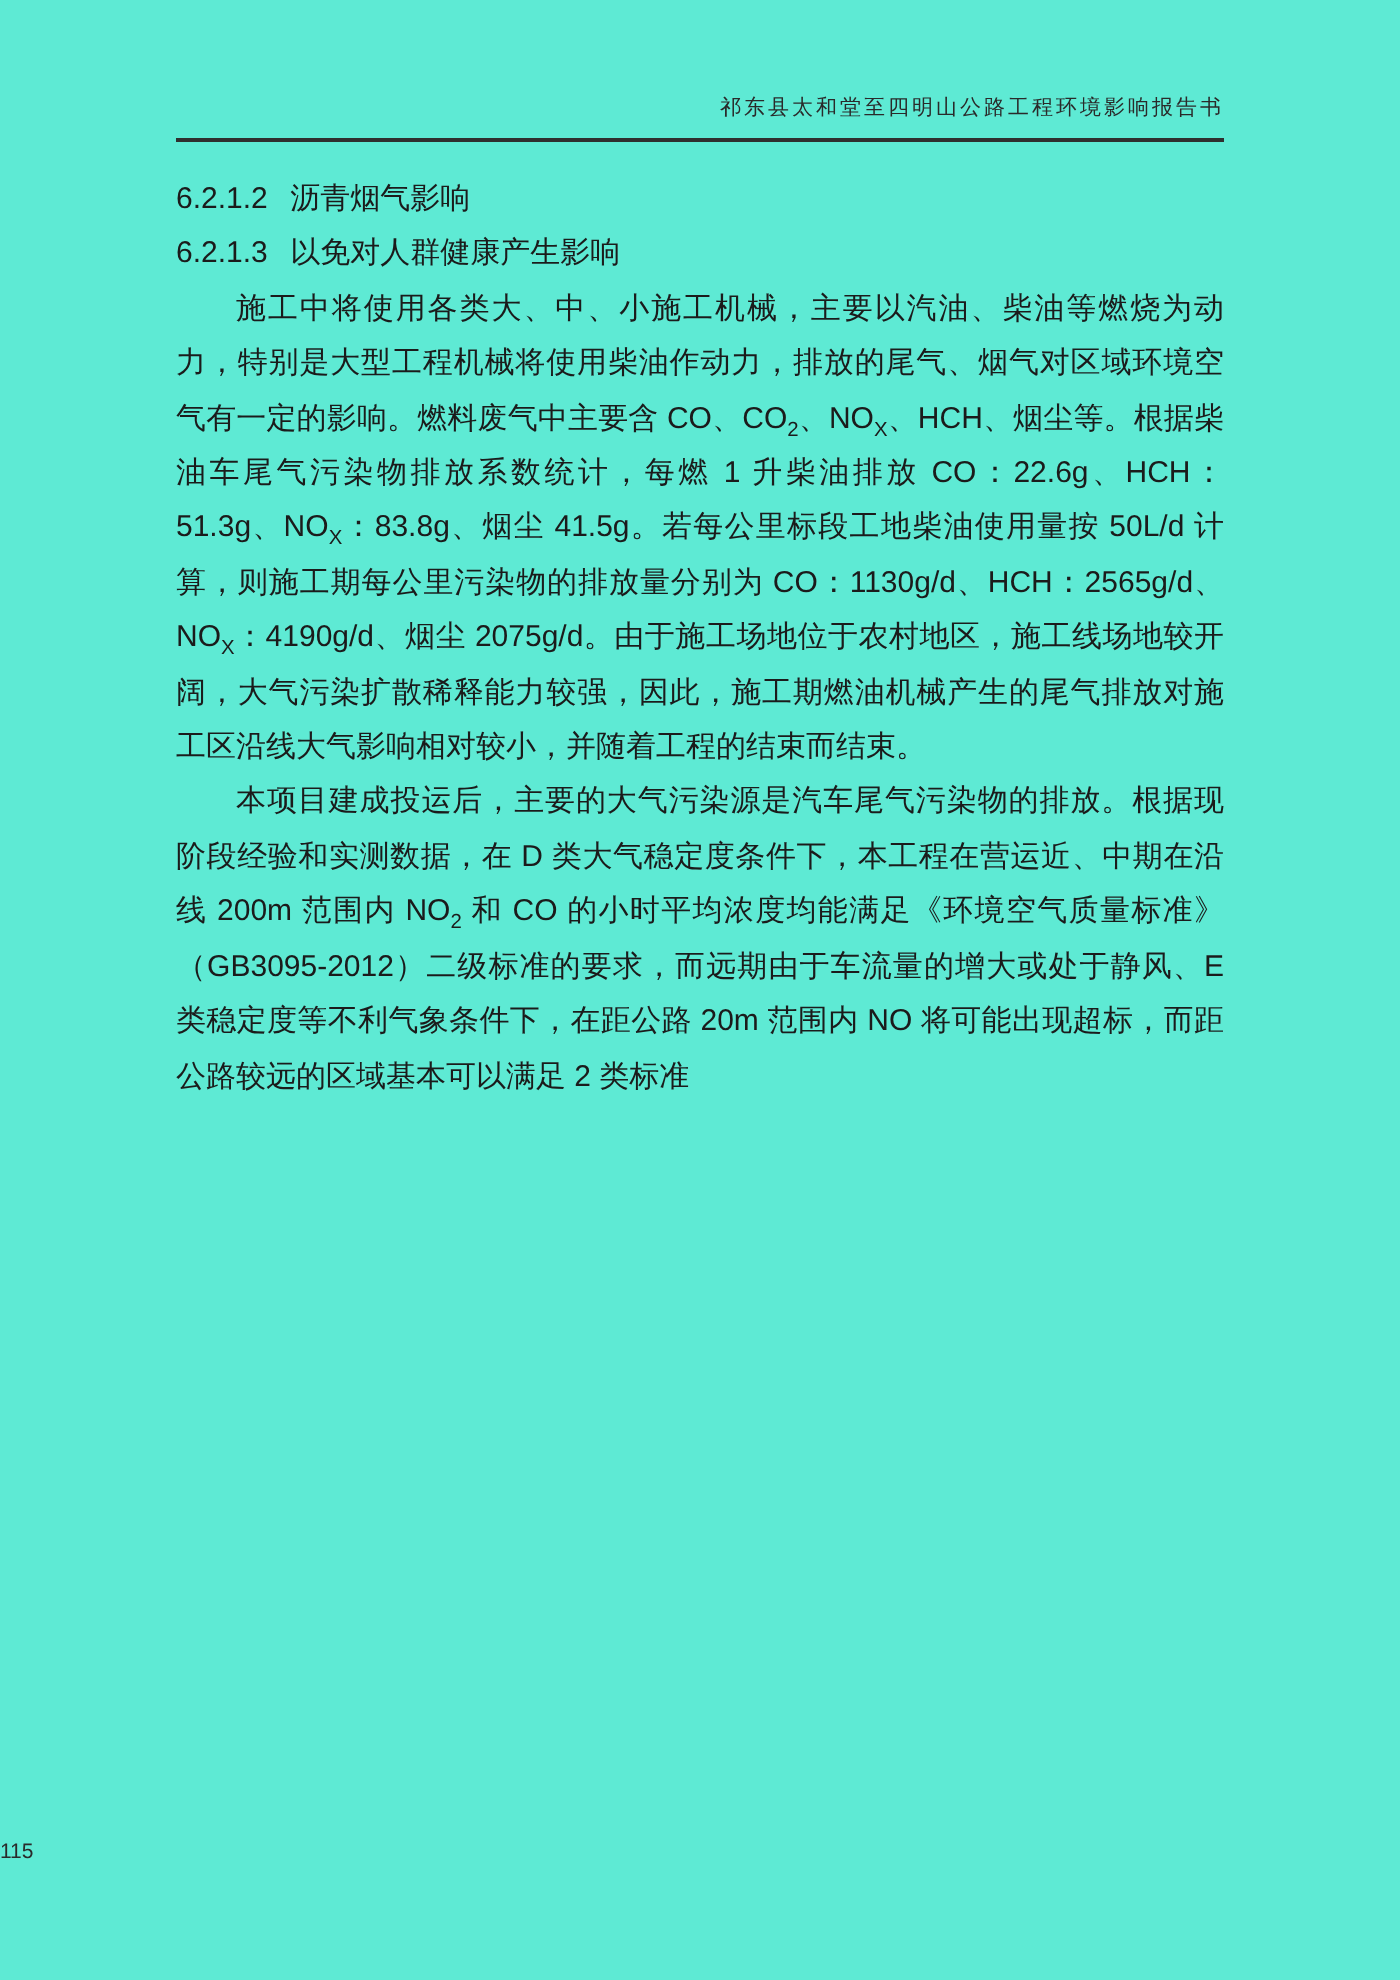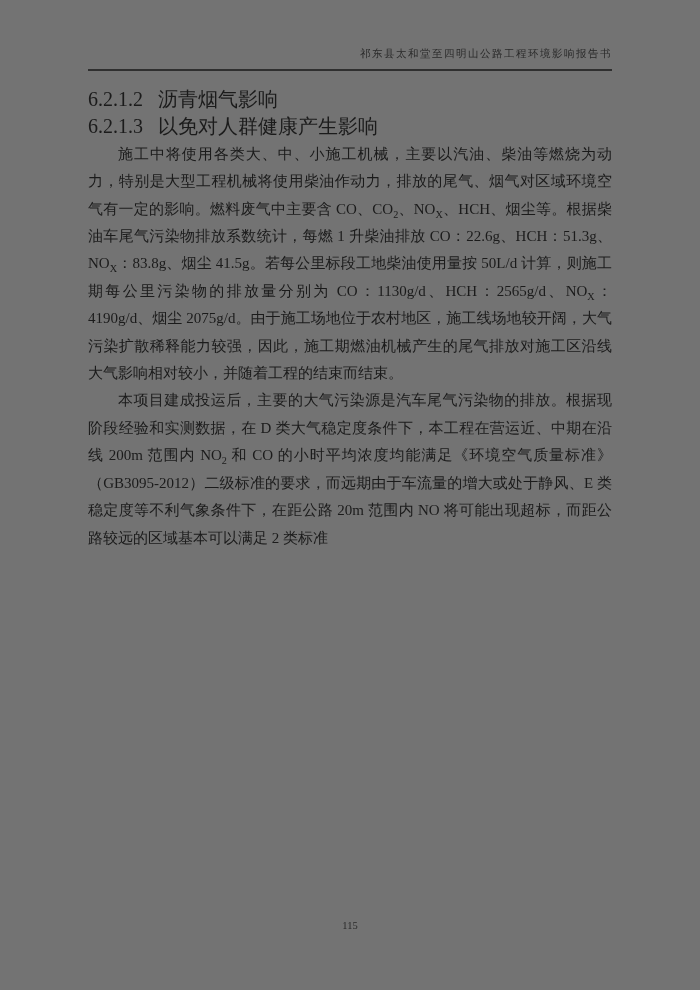--- a/index.html
+++ b/index.html
@@ -2,22 +2,22 @@
 <html lang="zh"><head>
 <meta charset="utf-8">
 <style>
   html, body { margin: 0; padding: 0; }
   body { background: #e8e8e8; }
   .page {
     position: relative;
     width: 700px;
     height: 990px;
     margin: 0 auto;
-    background: #737373;
-    font-family: Liberation Serif, serif;
+    background: #5eead4;
+    font-family: Liberation Sans, sans-serif;
     color: #1b1b1b;
     overflow: hidden;
   }
   .header {
     position: absolute;
     top: 47px;
     left: 88px;
     width: 524px;
     text-align: right;
     font-size: 10.5px;
@@ -35,30 +35,29 @@
     position: absolute;
     top: 86px;
     left: 88px;
     width: 524px;
     font-size: 15px;
     line-height: 27.4px;
     text-align: justify;
   }
   .par { margin: 0; text-indent: 2em; }
   .par.no-indent { text-indent: 0; }
-  .heading { margin: 0; font-size: 20px; font-weight: normal; line-height: 27.4px; }
+  .heading { margin: 0; font-size: 15px; font-weight: normal; line-height: 27.4px; }
   .heading.spaced { margin-top: 4px; margin-bottom: 3px; }
   .heading .h-num { margin-right: 0.75em; }
   sub { font-size: 0.68em; line-height: 0; }
   .footer {
     position: absolute;
     top: 920px;
     left: 0;
     width: 700px;
-    text-align: center;
     font-size: 10.5px;
     color: #2a2a2a;
   }
 </style>
 </head>
 <body>
 
 <div class="page">
 
   <div class="header">祁东县太和堂至四明山公路工程环境影响报告书</div>

